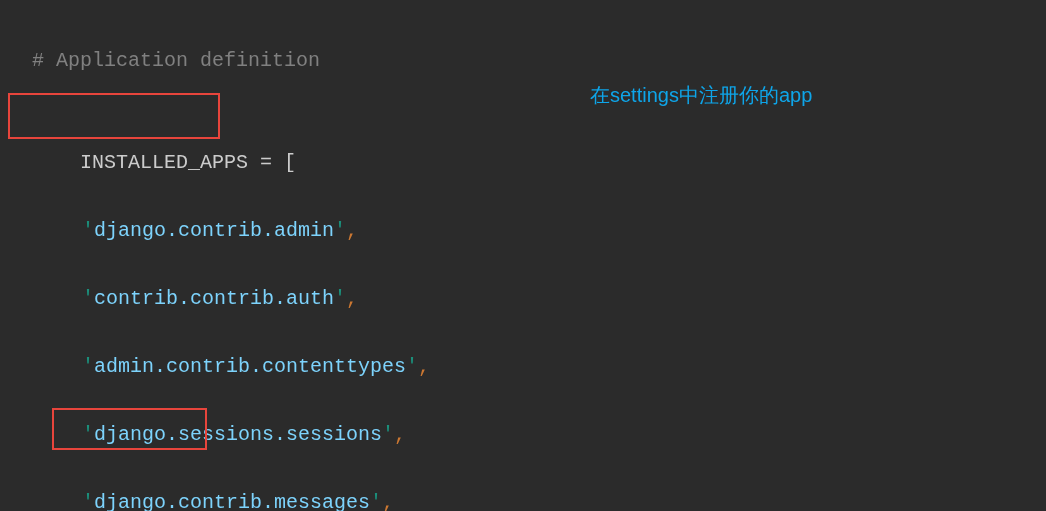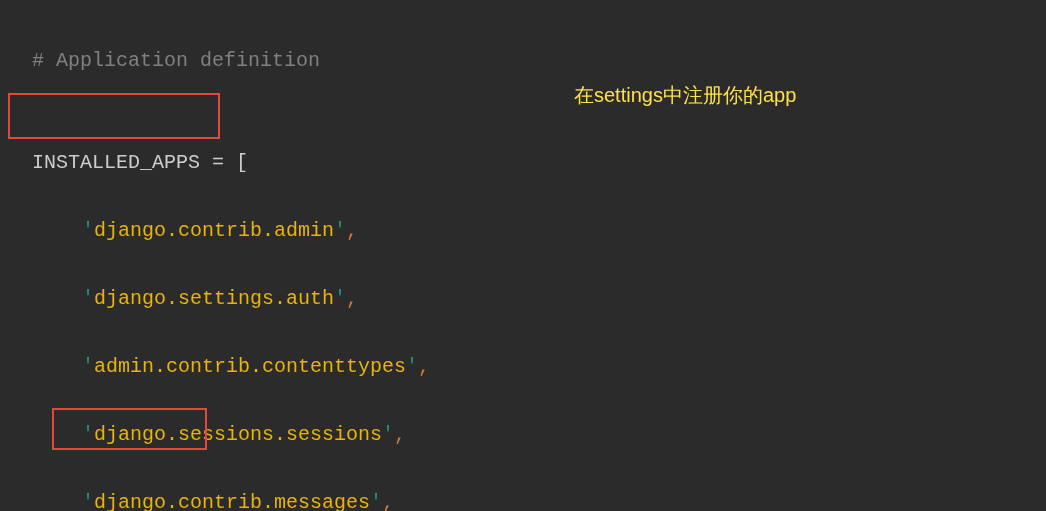--- a/index.html
+++ b/index.html
@@ -22,61 +22,62 @@
       white-space: pre;
       position: relative;
     }
     .comment {
       color: #808080;
       margin-top: 16px;
     }
     .variable {
       color: #cccccc;
       position: relative;
+      margin-left: 48px;
     }
     .variable-boxed {
       position: absolute;
       border: 2px solid #e8453c;
       left: 8px;
       top: 93px;
       width: 212px;
       height: 46px;
       z-index: 10;
       pointer-events: none;
     }
     .operator {
       color: #cccccc;
     }
     .bracket {
       color: #cccccc;
     }
     .string {
-      color: #eab308;
+      color: #7dd3fc;
     }
     .quote {
       color: #1b8f7b;
     }
     .comma {
       color: #cc7832;
     }
     .cmdb-box {
       position: absolute;
       border: 2px solid #e8453c;
       left: 52px;
       top: 408px;
       width: 155px;
       height: 42px;
       z-index: 10;
       pointer-events: none;
     }
     .annotation {
       position: absolute;
-      color: #fde047;
+      color: #0ea5e9;
       top: 78px;
-      left: 574px;
+      left: 590px;
       font-size: 20px;
       font-family: 'Microsoft YaHei', 'SimSun', sans-serif;
     }
     .blank-line {
       height: 34px;
     }
     .indent {
       padding-left: 50px;
     }
   </style>
@@ -98,21 +99,21 @@
 
 <div class="code-line">
   <span class="variable">INSTALLED_APPS</span><span class="operator"> = </span><span class="bracket">[</span>
 </div>
 
 <div class="code-line indent">
   <span class="quote">'</span><span class="string">django.contrib.admin</span><span class="quote">'</span><span class="comma">,</span>
 </div>
 
 <div class="code-line indent">
-  <span class="quote">'</span><span class="string">django.settings.auth</span><span class="quote">'</span><span class="comma">,</span>
+  <span class="quote">'</span><span class="string">contrib.contrib.auth</span><span class="quote">'</span><span class="comma">,</span>
 </div>
 
 <div class="code-line indent">
   <span class="quote">'</span><span class="string">admin.contrib.contenttypes</span><span class="quote">'</span><span class="comma">,</span>
 </div>
 
 <div class="code-line indent">
   <span class="quote">'</span><span class="string">django.sessions.sessions</span><span class="quote">'</span><span class="comma">,</span>
 </div>
 

